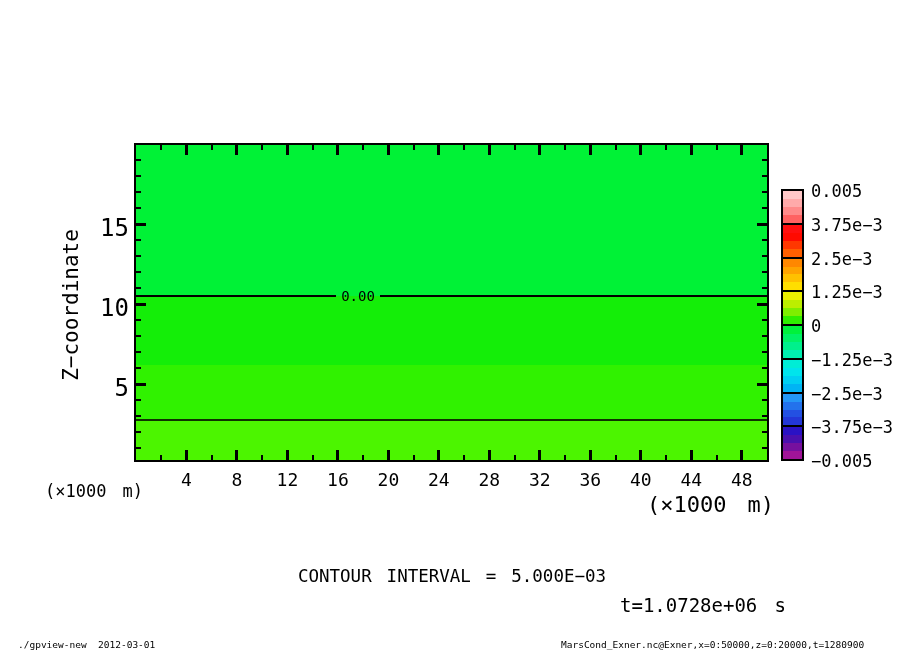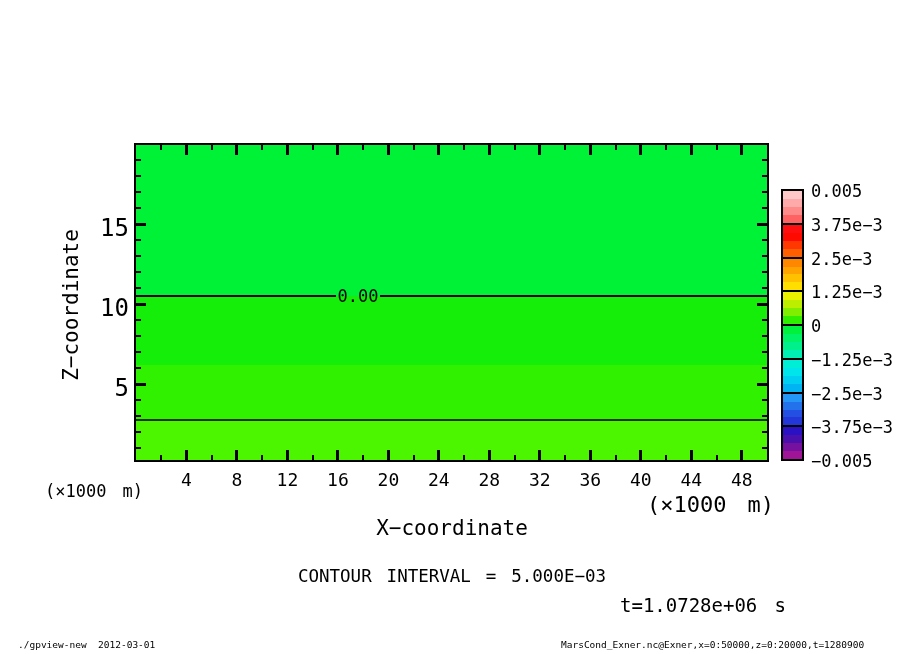--- a/index.html
+++ b/index.html
@@ -18,36 +18,35 @@
   #unit-right{left:647px;top:492px;font-size:22px;word-spacing:0.35em;}
   #contour-interval-text{top:566px;left:452px;font-size:17.5px;word-spacing:0.25em;}
   #time-annotation{left:620px;top:594px;font-size:19px;word-spacing:0.3em;}
   #footer-left{left:18px;top:639px;font-size:9.5px;}
   #footer-right{left:561px;top:639px;font-size:9.5px;}
   .x-tick-label{top:469px;font-size:18px;}
   .z-tick-label{font-size:24px;text-align:right;width:40px;}
   .cb-label{left:811px;font-size:17px;height:20px;line-height:20px;}
   .band,.tick,.cline{position:absolute;}
   .tick{background:#000;}
-  #contour-zero-label{font-size:17px;height:18px;line-height:18px;}
+  #contour-zero-label{font-size:14px;height:18px;line-height:18px;}
   .cb-block{width:19px;height:31.75px;border:2px solid #000;margin-top:-2px;}
   .cb-block:first-child{margin-top:0;}
   #colorbar{left:781px;top:189px;display:flex;flex-direction:column;}
 </style>
 </head>
 <body>
 
 <div id="screen">
 
 
   <div class="abs" id="plot-layers"><div class="band" style="left: 136px; top: 145px; width: 631px; height: 151px; background: rgb(0, 242, 54);"></div><div class="band" style="left: 136px; top: 296px; width: 631px; height: 68.8px; background: rgb(20, 238, 8);"></div><div class="band" style="left: 136px; top: 364.8px; width: 631px; height: 54.4px; background: rgb(48, 242, 0);"></div><div class="band" style="left: 136px; top: 419.2px; width: 631px; height: 40.8px; background: rgb(76, 245, 0);"></div><div class="cline" style="left: 136px; top: 295px; width: 200px; height: 2px; background: rgb(0, 0, 0);"></div><div class="cline" style="left: 380px; top: 295px; width: 387px; height: 2px; background: rgb(0, 0, 0);"></div><div class="cline" id="contour-zero-label" style="left: 358px; top: 287px; transform: translateX(-50%);">0.00</div><div class="cline" style="left: 136px; top: 419.2px; width: 631px; height: 1.4px; background: rgb(0, 0, 0); opacity: 0.8;"></div><div class="tick" style="left: 184.98px; top: 450px; width: 3px; height: 10px;"></div><div class="tick" style="left: 184.98px; top: 145px; width: 3px; height: 10px;"></div><div class="tick" style="left: 235.46px; top: 450px; width: 3px; height: 10px;"></div><div class="tick" style="left: 235.46px; top: 145px; width: 3px; height: 10px;"></div><div class="tick" style="left: 285.94px; top: 450px; width: 3px; height: 10px;"></div><div class="tick" style="left: 285.94px; top: 145px; width: 3px; height: 10px;"></div><div class="tick" style="left: 336.42px; top: 450px; width: 3px; height: 10px;"></div><div class="tick" style="left: 336.42px; top: 145px; width: 3px; height: 10px;"></div><div class="tick" style="left: 386.9px; top: 450px; width: 3px; height: 10px;"></div><div class="tick" style="left: 386.9px; top: 145px; width: 3px; height: 10px;"></div><div class="tick" style="left: 437.38px; top: 450px; width: 3px; height: 10px;"></div><div class="tick" style="left: 437.38px; top: 145px; width: 3px; height: 10px;"></div><div class="tick" style="left: 487.86px; top: 450px; width: 3px; height: 10px;"></div><div class="tick" style="left: 487.86px; top: 145px; width: 3px; height: 10px;"></div><div class="tick" style="left: 538.34px; top: 450px; width: 3px; height: 10px;"></div><div class="tick" style="left: 538.34px; top: 145px; width: 3px; height: 10px;"></div><div class="tick" style="left: 588.82px; top: 450px; width: 3px; height: 10px;"></div><div class="tick" style="left: 588.82px; top: 145px; width: 3px; height: 10px;"></div><div class="tick" style="left: 639.3px; top: 450px; width: 3px; height: 10px;"></div><div class="tick" style="left: 639.3px; top: 145px; width: 3px; height: 10px;"></div><div class="tick" style="left: 689.78px; top: 450px; width: 3px; height: 10px;"></div><div class="tick" style="left: 689.78px; top: 145px; width: 3px; height: 10px;"></div><div class="tick" style="left: 740.26px; top: 450px; width: 3px; height: 10px;"></div><div class="tick" style="left: 740.26px; top: 145px; width: 3px; height: 10px;"></div><div class="tick" style="left: 160.24px; top: 455px; width: 2px; height: 5px;"></div><div class="tick" style="left: 160.24px; top: 145px; width: 2px; height: 5px;"></div><div class="tick" style="left: 210.72px; top: 455px; width: 2px; height: 5px;"></div><div class="tick" style="left: 210.72px; top: 145px; width: 2px; height: 5px;"></div><div class="tick" style="left: 261.2px; top: 455px; width: 2px; height: 5px;"></div><div class="tick" style="left: 261.2px; top: 145px; width: 2px; height: 5px;"></div><div class="tick" style="left: 311.68px; top: 455px; width: 2px; height: 5px;"></div><div class="tick" style="left: 311.68px; top: 145px; width: 2px; height: 5px;"></div><div class="tick" style="left: 362.16px; top: 455px; width: 2px; height: 5px;"></div><div class="tick" style="left: 362.16px; top: 145px; width: 2px; height: 5px;"></div><div class="tick" style="left: 412.64px; top: 455px; width: 2px; height: 5px;"></div><div class="tick" style="left: 412.64px; top: 145px; width: 2px; height: 5px;"></div><div class="tick" style="left: 463.12px; top: 455px; width: 2px; height: 5px;"></div><div class="tick" style="left: 463.12px; top: 145px; width: 2px; height: 5px;"></div><div class="tick" style="left: 513.6px; top: 455px; width: 2px; height: 5px;"></div><div class="tick" style="left: 513.6px; top: 145px; width: 2px; height: 5px;"></div><div class="tick" style="left: 564.08px; top: 455px; width: 2px; height: 5px;"></div><div class="tick" style="left: 564.08px; top: 145px; width: 2px; height: 5px;"></div><div class="tick" style="left: 614.56px; top: 455px; width: 2px; height: 5px;"></div><div class="tick" style="left: 614.56px; top: 145px; width: 2px; height: 5px;"></div><div class="tick" style="left: 665.04px; top: 455px; width: 2px; height: 5px;"></div><div class="tick" style="left: 665.04px; top: 145px; width: 2px; height: 5px;"></div><div class="tick" style="left: 715.52px; top: 455px; width: 2px; height: 5px;"></div><div class="tick" style="left: 715.52px; top: 145px; width: 2px; height: 5px;"></div><div class="tick" style="left: 136px; top: 382.5px; width: 10px; height: 3px;"></div><div class="tick" style="left: 757px; top: 382.5px; width: 10px; height: 3px;"></div><div class="tick" style="left: 136px; top: 302.5px; width: 10px; height: 3px;"></div><div class="tick" style="left: 757px; top: 302.5px; width: 10px; height: 3px;"></div><div class="tick" style="left: 136px; top: 222.5px; width: 10px; height: 3px;"></div><div class="tick" style="left: 757px; top: 222.5px; width: 10px; height: 3px;"></div><div class="tick" style="left: 136px; top: 447px; width: 5px; height: 2px;"></div><div class="tick" style="left: 762px; top: 447px; width: 5px; height: 2px;"></div><div class="tick" style="left: 136px; top: 431px; width: 5px; height: 2px;"></div><div class="tick" style="left: 762px; top: 431px; width: 5px; height: 2px;"></div><div class="tick" style="left: 136px; top: 415px; width: 5px; height: 2px;"></div><div class="tick" style="left: 762px; top: 415px; width: 5px; height: 2px;"></div><div class="tick" style="left: 136px; top: 399px; width: 5px; height: 2px;"></div><div class="tick" style="left: 762px; top: 399px; width: 5px; height: 2px;"></div><div class="tick" style="left: 136px; top: 367px; width: 5px; height: 2px;"></div><div class="tick" style="left: 762px; top: 367px; width: 5px; height: 2px;"></div><div class="tick" style="left: 136px; top: 351px; width: 5px; height: 2px;"></div><div class="tick" style="left: 762px; top: 351px; width: 5px; height: 2px;"></div><div class="tick" style="left: 136px; top: 335px; width: 5px; height: 2px;"></div><div class="tick" style="left: 762px; top: 335px; width: 5px; height: 2px;"></div><div class="tick" style="left: 136px; top: 319px; width: 5px; height: 2px;"></div><div class="tick" style="left: 762px; top: 319px; width: 5px; height: 2px;"></div><div class="tick" style="left: 136px; top: 287px; width: 5px; height: 2px;"></div><div class="tick" style="left: 762px; top: 287px; width: 5px; height: 2px;"></div><div class="tick" style="left: 136px; top: 271px; width: 5px; height: 2px;"></div><div class="tick" style="left: 762px; top: 271px; width: 5px; height: 2px;"></div><div class="tick" style="left: 136px; top: 255px; width: 5px; height: 2px;"></div><div class="tick" style="left: 762px; top: 255px; width: 5px; height: 2px;"></div><div class="tick" style="left: 136px; top: 239px; width: 5px; height: 2px;"></div><div class="tick" style="left: 762px; top: 239px; width: 5px; height: 2px;"></div><div class="tick" style="left: 136px; top: 207px; width: 5px; height: 2px;"></div><div class="tick" style="left: 762px; top: 207px; width: 5px; height: 2px;"></div><div class="tick" style="left: 136px; top: 191px; width: 5px; height: 2px;"></div><div class="tick" style="left: 762px; top: 191px; width: 5px; height: 2px;"></div><div class="tick" style="left: 136px; top: 175px; width: 5px; height: 2px;"></div><div class="tick" style="left: 762px; top: 175px; width: 5px; height: 2px;"></div><div class="tick" style="left: 136px; top: 159px; width: 5px; height: 2px;"></div><div class="tick" style="left: 762px; top: 159px; width: 5px; height: 2px;"></div><div class="abs x-tick-label" style="left: 186.48px; top: 469px; transform: translateX(-50%); position: absolute;">4</div><div class="abs x-tick-label" style="left: 236.96px; top: 469px; transform: translateX(-50%); position: absolute;">8</div><div class="abs x-tick-label" style="left: 287.44px; top: 469px; transform: translateX(-50%); position: absolute;">12</div><div class="abs x-tick-label" style="left: 337.92px; top: 469px; transform: translateX(-50%); position: absolute;">16</div><div class="abs x-tick-label" style="left: 388.4px; top: 469px; transform: translateX(-50%); position: absolute;">20</div><div class="abs x-tick-label" style="left: 438.88px; top: 469px; transform: translateX(-50%); position: absolute;">24</div><div class="abs x-tick-label" style="left: 489.36px; top: 469px; transform: translateX(-50%); position: absolute;">28</div><div class="abs x-tick-label" style="left: 539.84px; top: 469px; transform: translateX(-50%); position: absolute;">32</div><div class="abs x-tick-label" style="left: 590.32px; top: 469px; transform: translateX(-50%); position: absolute;">36</div><div class="abs x-tick-label" style="left: 640.8px; top: 469px; transform: translateX(-50%); position: absolute;">40</div><div class="abs x-tick-label" style="left: 691.28px; top: 469px; transform: translateX(-50%); position: absolute;">44</div><div class="abs x-tick-label" style="left: 741.76px; top: 469px; transform: translateX(-50%); position: absolute;">48</div><div class="abs z-tick-label" style="left: 89px; top: 374px; position: absolute;">5</div><div class="abs z-tick-label" style="left: 89px; top: 294px; position: absolute;">10</div><div class="abs z-tick-label" style="left: 89px; top: 214px; position: absolute;">15</div><div class="abs cb-label" style="left: 811px; top: 181px; position: absolute;">0.005</div><div class="abs cb-label" style="left: 811px; top: 214.75px; position: absolute;">3.75e−3</div><div class="abs cb-label" style="left: 811px; top: 248.5px; position: absolute;">2.5e−3</div><div class="abs cb-label" style="left: 811px; top: 282.25px; position: absolute;">1.25e−3</div><div class="abs cb-label" style="left: 811px; top: 316px; position: absolute;">0</div><div class="abs cb-label" style="left: 811px; top: 349.75px; position: absolute;">−1.25e−3</div><div class="abs cb-label" style="left: 811px; top: 383.5px; position: absolute;">−2.5e−3</div><div class="abs cb-label" style="left: 811px; top: 417.25px; position: absolute;">−3.75e−3</div><div class="abs cb-label" style="left: 811px; top: 451px; position: absolute;">−0.005</div></div>
   <div class="abs" id="plot-frame"></div>
 
   <div class="abs" id="z-axis-label">Z−coordinate</div>
-  <div class="abs ctr" id="x-axis-label">X−coordinate</div>
   <div class="abs" id="unit-left">(×1000 m)</div>
   <div class="abs" id="unit-right">(×1000 m)</div>
 
   <div class="abs ctr" id="contour-interval-text">CONTOUR INTERVAL = 5.000E−03</div>
   <div class="abs" id="time-annotation">t=1.0728e+06 s</div>
 
   <div class="abs" id="colorbar"><div class="cb-block" style="background: linear-gradient(rgb(255, 200, 200) 0%, rgb(255, 200, 200) 25%, rgb(255, 170, 170) 25%, rgb(255, 170, 170) 50%, rgb(255, 138, 138) 50%, rgb(255, 138, 138) 75%, rgb(255, 98, 98) 75%, rgb(255, 98, 98) 100%);"></div><div class="cb-block" style="background: linear-gradient(rgb(255, 15, 15) 0%, rgb(255, 15, 15) 25%, rgb(255, 10, 0) 25%, rgb(255, 10, 0) 50%, rgb(255, 55, 0) 50%, rgb(255, 55, 0) 75%, rgb(255, 95, 0) 75%, rgb(255, 95, 0) 100%);"></div><div class="cb-block" style="background: linear-gradient(rgb(255, 135, 0) 0%, rgb(255, 135, 0) 25%, rgb(255, 163, 0) 25%, rgb(255, 163, 0) 50%, rgb(255, 193, 0) 50%, rgb(255, 193, 0) 75%, rgb(255, 222, 0) 75%, rgb(255, 222, 0) 100%);"></div><div class="cb-block" style="background: linear-gradient(rgb(235, 240, 0) 0%, rgb(235, 240, 0) 25%, rgb(188, 238, 0) 25%, rgb(188, 238, 0) 50%, rgb(127, 238, 0) 50%, rgb(127, 238, 0) 75%, rgb(47, 238, 0) 75%, rgb(47, 238, 0) 100%);"></div><div class="cb-block" style="background: linear-gradient(rgb(0, 242, 60) 0%, rgb(0, 242, 60) 25%, rgb(0, 242, 102) 25%, rgb(0, 242, 102) 50%, rgb(0, 240, 140) 50%, rgb(0, 240, 140) 75%, rgb(0, 239, 178) 75%, rgb(0, 239, 178) 100%);"></div><div class="cb-block" style="background: linear-gradient(rgb(0, 237, 214) 0%, rgb(0, 237, 214) 25%, rgb(0, 228, 236) 25%, rgb(0, 228, 236) 50%, rgb(0, 207, 242) 50%, rgb(0, 207, 242) 75%, rgb(0, 180, 244) 75%, rgb(0, 180, 244) 100%);"></div><div class="cb-block" style="background: linear-gradient(rgb(36, 150, 246) 0%, rgb(36, 150, 246) 25%, rgb(35, 114, 236) 25%, rgb(35, 114, 236) 50%, rgb(35, 80, 226) 50%, rgb(35, 80, 226) 75%, rgb(35, 55, 216) 75%, rgb(35, 55, 216) 100%);"></div><div class="cb-block" style="background: linear-gradient(rgb(42, 18, 196) 0%, rgb(42, 18, 196) 25%, rgb(74, 16, 174) 25%, rgb(74, 16, 174) 50%, rgb(118, 16, 158) 50%, rgb(118, 16, 158) 75%, rgb(160, 20, 152) 75%, rgb(160, 20, 152) 100%);"></div></div>
 
   <div class="abs" id="footer-left">./gpview-new  2012-03-01</div>
   <div class="abs" id="footer-right">MarsCond_Exner.nc@Exner,x=0:50000,z=0:20000,t=1280900</div>

